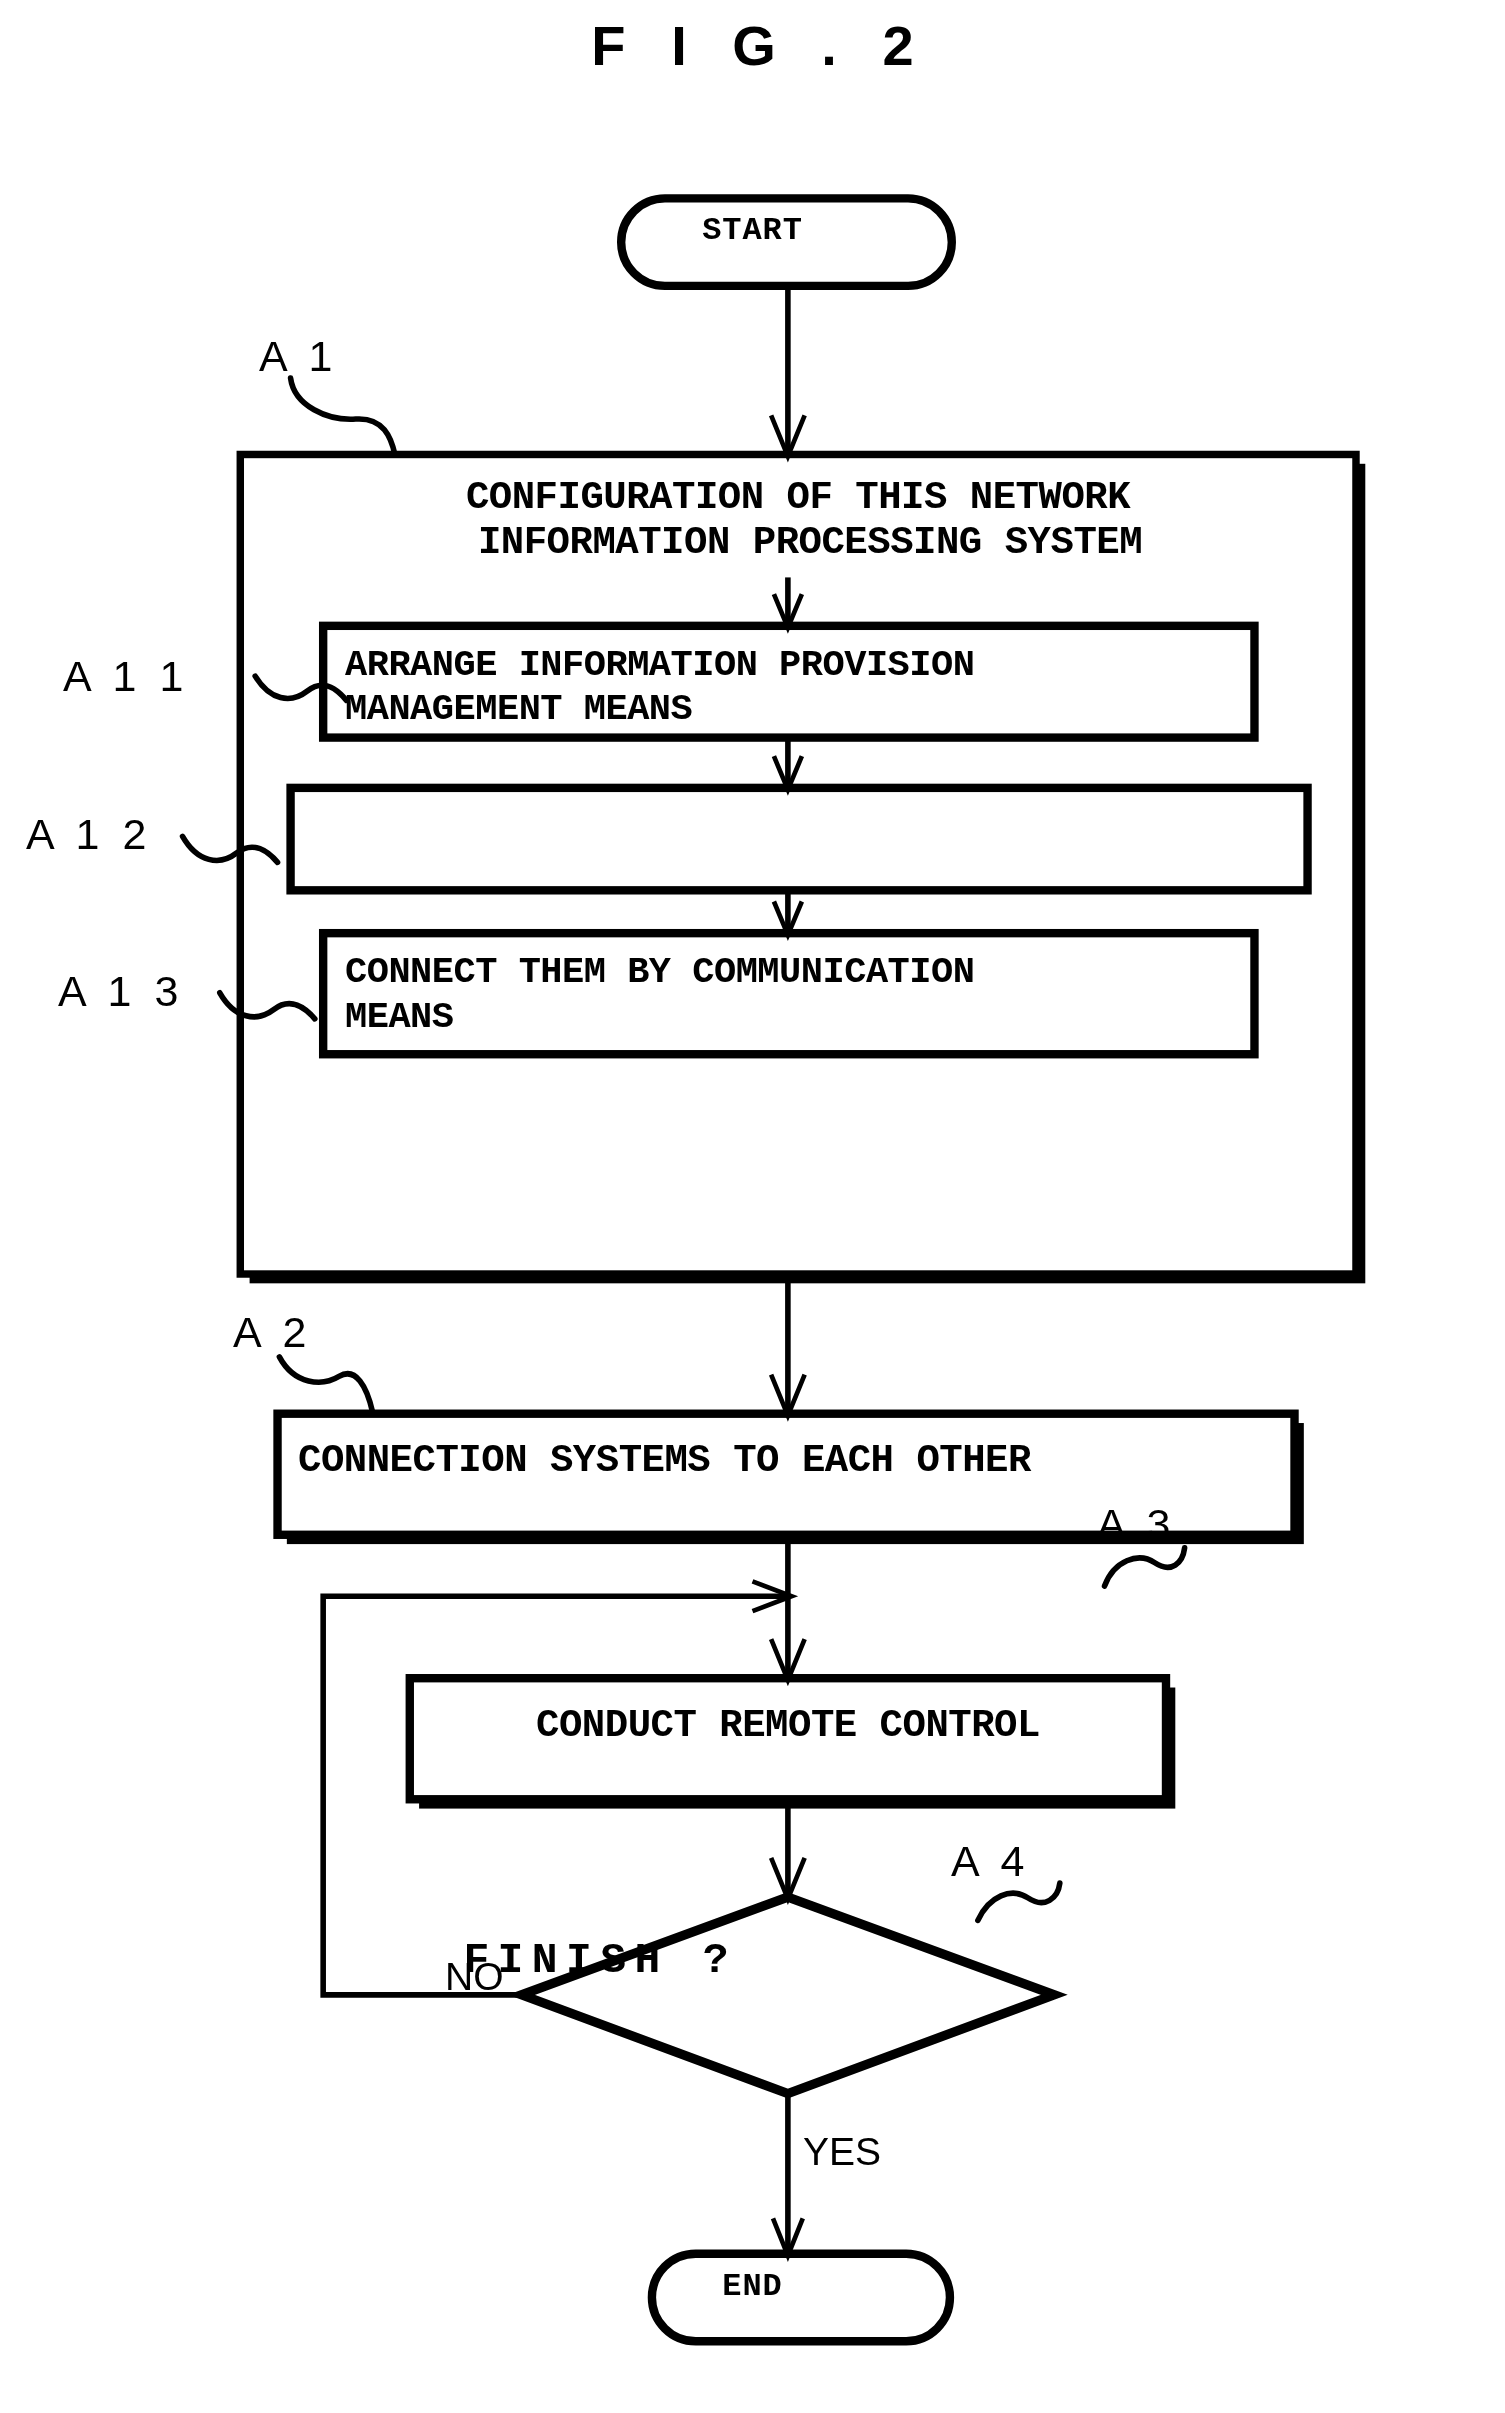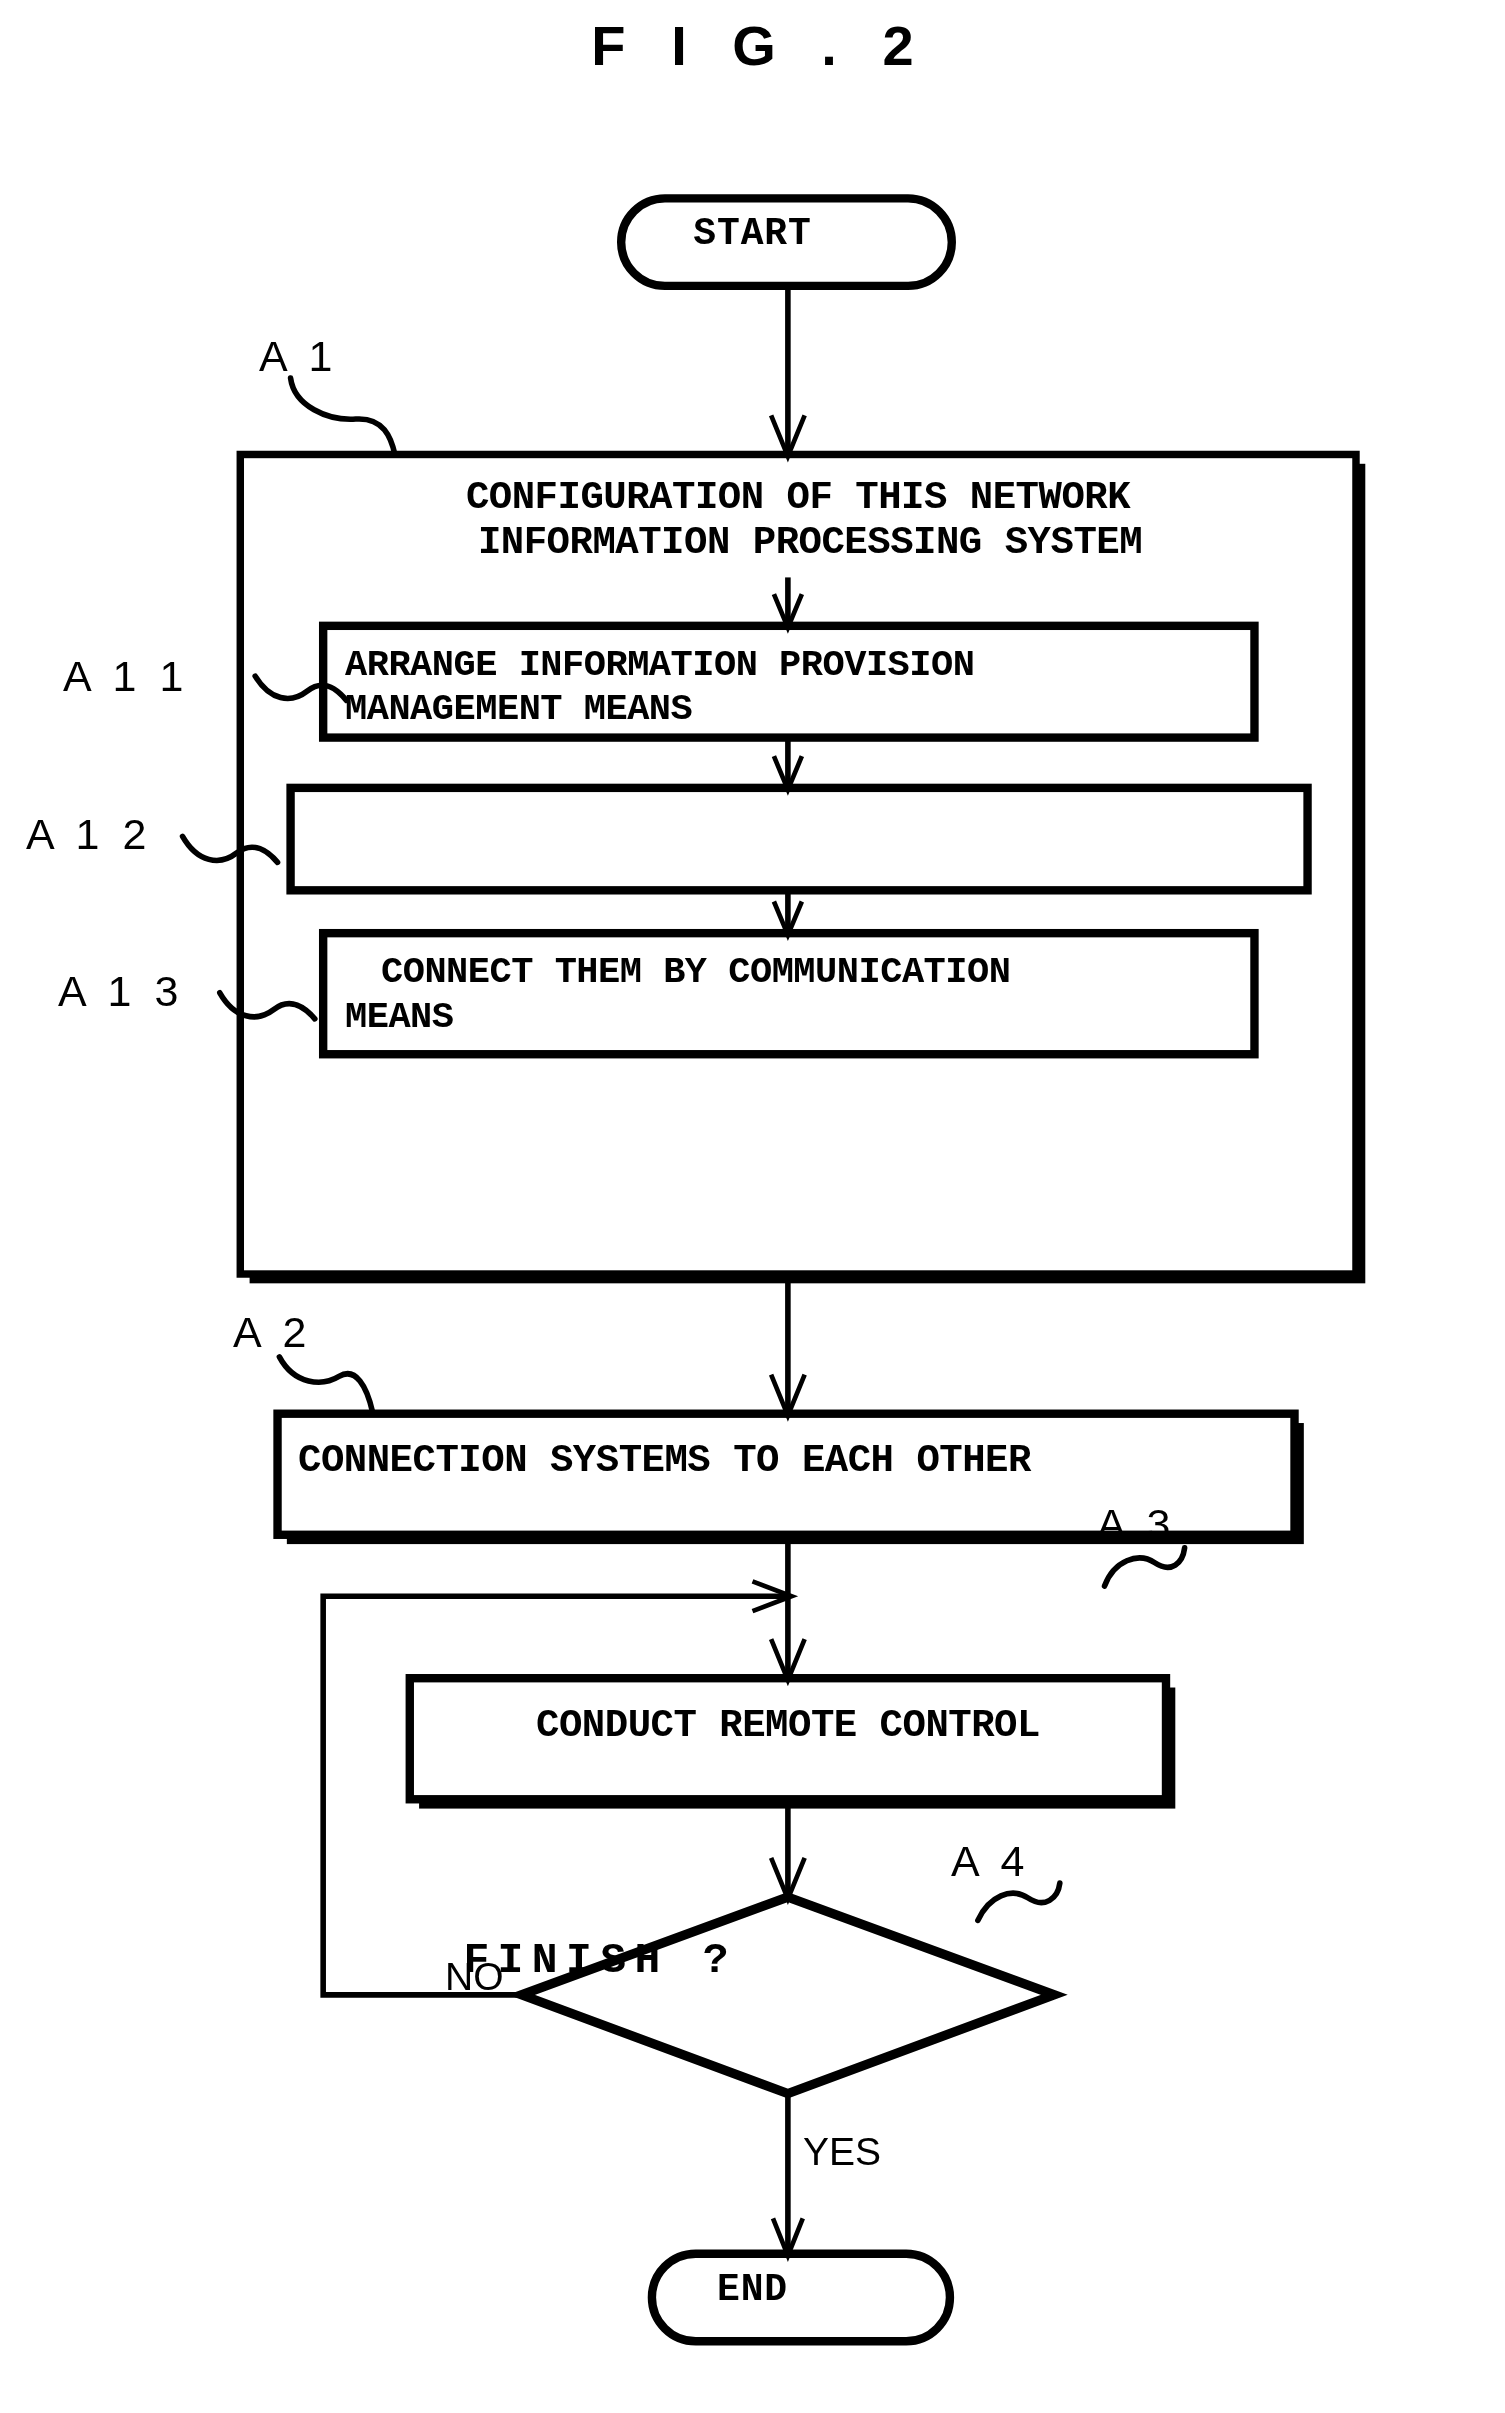--- a/index.html
+++ b/index.html
@@ -18,21 +18,21 @@
              font-weight:700;line-height:1.10;white-space:pre-line;
              letter-spacing:-0.5px;}
   .ref-label{position:absolute;
              font-family:"Liberation Sans","DejaVu Sans",sans-serif;
              font-size:43px;font-weight:400;letter-spacing:5.6px;}
   .edge-label{position:absolute;
               font-family:"Liberation Sans","DejaVu Sans",sans-serif;
               font-size:39px;font-weight:400;margin-top:8px;}
   .term-text{position:absolute;
              font-family:"Liberation Mono","DejaVu Sans Mono",monospace;
-             font-size:38px;font-weight:700;letter-spacing:0.9px;
+             font-size:32px;font-weight:700;letter-spacing:0.9px;
              width:100%;text-align:center;}
   .t-start{top:212px;}
   .t-end{top:2268px;}
   .diamond-text{position:absolute;left:0;width:1192px;text-align:center;
                 top:1936px;
                 font-family:"Liberation Mono","DejaVu Sans Mono",monospace;
                 font-size:43px;font-weight:700;letter-spacing:8.4px;
                 text-indent:8.4px;}
 </style>
 </head>
@@ -150,21 +150,21 @@
 
   <div class="term-text t-start">START</div>
 
   <div class="node-text" style="left:240px;top:477px;width:1116px;text-align:center;font-size:39px;">CONFIGURATION OF THIS NETWORK</div>
   <div class="node-text" style="left:252px;top:522px;width:1116px;text-align:center;font-size:39px;">INFORMATION PROCESSING SYSTEM</div>
 
   <div class="node-text" style="left:345px;top:645px;width:913px;font-size:37px;">ARRANGE  INFORMATION PROVISION</div>
   <div class="node-text" style="left:345px;top:689px;width:913px;font-size:37px;">MANAGEMENT MEANS</div>
 
 
-  <div class="node-text" style="left:345px;top:952px;width:913px;font-size:37px;margin-left:36px;">CONNECT THEM BY COMMUNICATION</div>
+  <div class="node-text" style="left:345px;top:952px;width:913px;font-size:37px;">CONNECT THEM BY COMMUNICATION</div>
   <div class="node-text" style="left:345px;top:997px;width:913px;font-size:37px;">MEANS</div>
 
   <div class="node-text" style="left:298px;top:1440px;width:987px;font-size:39px;">CONNECTION SYSTEMS TO EACH OTHER</div>
 
   <div class="node-text" style="left:410px;top:1705px;width:756px;text-align:center;font-size:39px;">CONDUCT REMOTE CONTROL</div>
 
   <div class="diamond-text">FINISH ?</div>
 
   <div class="term-text t-end">END</div>
 

